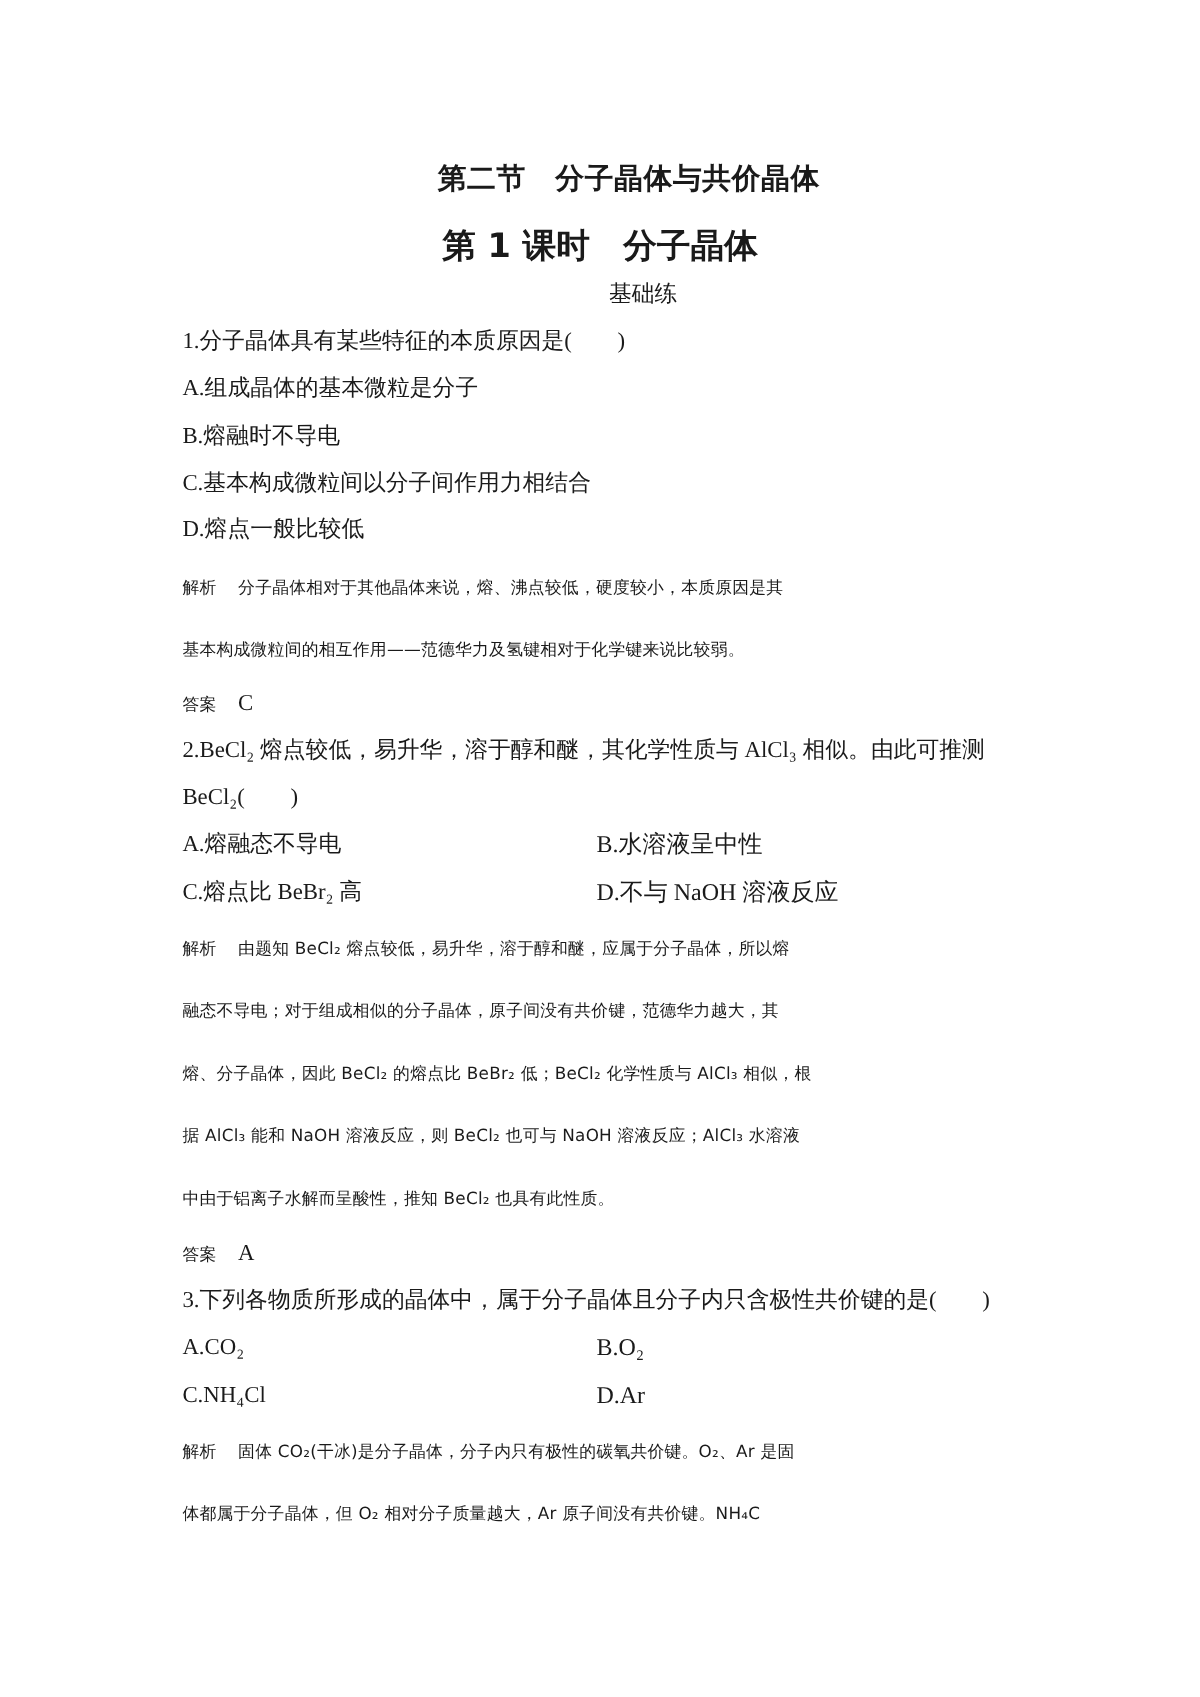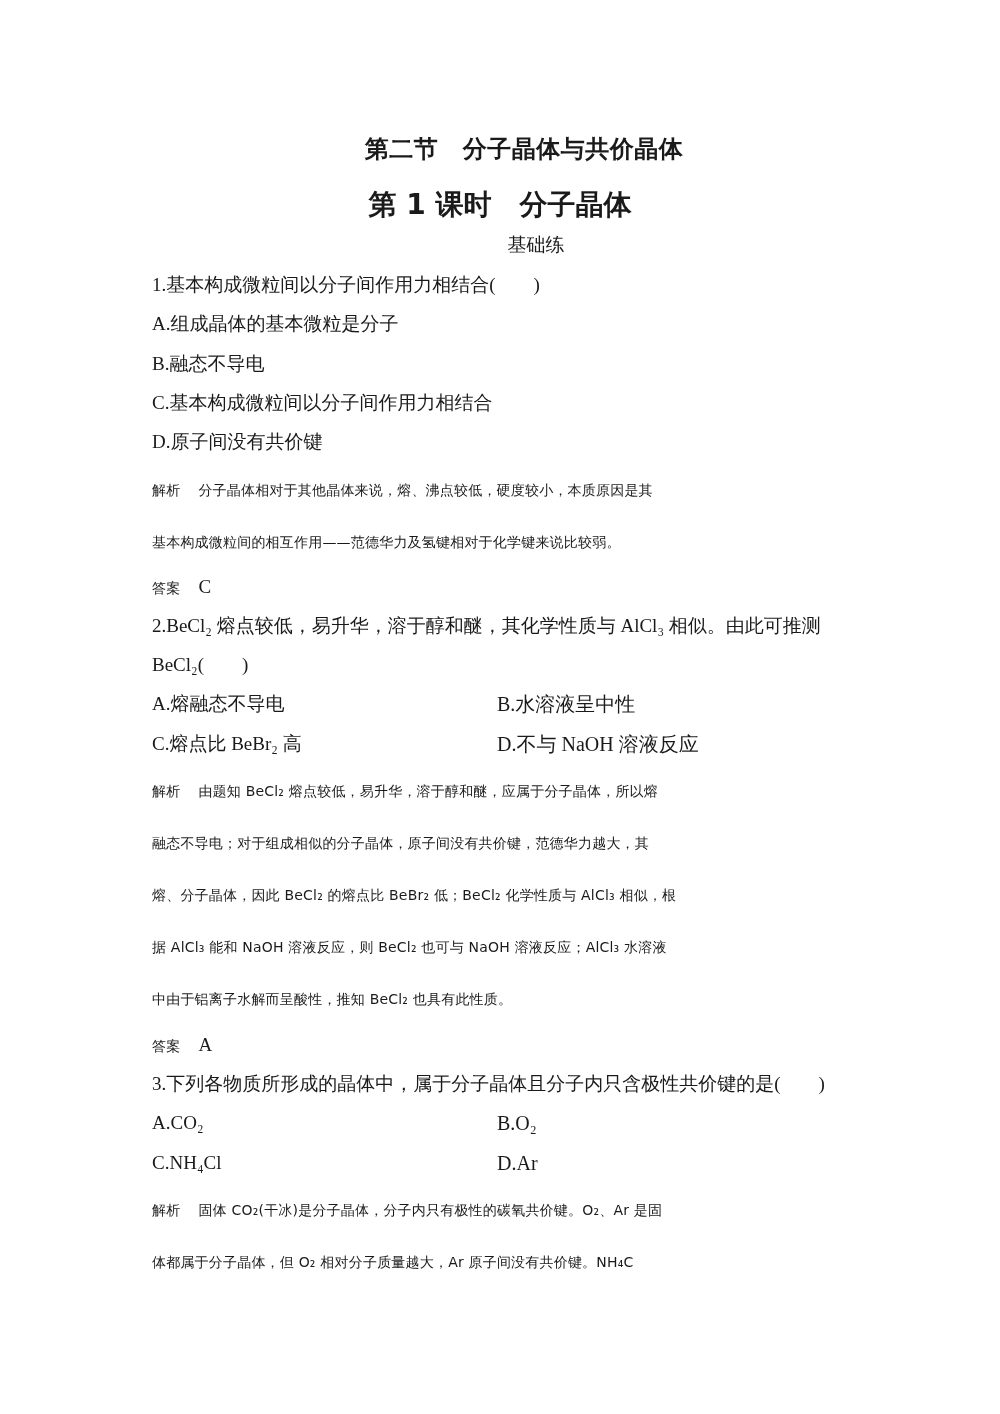--- a/index.html
+++ b/index.html
@@ -17,25 +17,25 @@
 </style>
 </head>
 <body>
 
 <div>
 
   <div class="title1">第二节　分子晶体与共价晶体</div>
   <div class="title2">第 1 课时　分子晶体</div>
   <div class="sect">基础练</div>
 
-  <div class="line" style="top:273px"><span>1.</span><span>基本构成微粒间以分子间作用力相结合(　　)</span></div>
+  <div class="line" style="top:273px"><span>1.</span><span>分子晶体具有某些特征的本质原因是(　　)</span></div>
   <div class="line" style="top:312px"><span>A.</span><span>组成晶体的基本微粒是分子</span></div>
-  <div class="line" style="top:352px"><span>B.</span><span>融态不导电</span></div>
+  <div class="line" style="top:352px"><span>B.</span><span>熔融时不导电</span></div>
   <div class="line" style="top:391px"><span>C.</span><span>基本构成微粒间以分子间作用力相结合</span></div>
-  <div class="line" style="top:430px"><span>D.</span><span>原子间没有共价键</span></div>
+  <div class="line" style="top:430px"><span>D.</span><span>熔点一般比较低</span></div>
 
   <div class="line sans" style="top:478px"><span>解析</span><span class="gap"></span><span>分子晶体相对于其他晶体来说，熔、沸点较低，硬度较小，本质原因是其</span></div>
   <div class="line sans" style="top:530px">基本构成微粒间的相互作用——范德华力及氢键相对于化学键来说比较弱。</div>
   <div class="line" style="top:575px"><span class="sans">答案</span><span class="gap"></span><span>C</span></div>
 
   <div class="line" style="top:614px"><span>2.</span><span>BeCl₂ 熔点较低，易升华，溶于醇和醚，其化学性质与 AlCl₃ 相似。由此可推测</span></div>
   <div class="line" style="top:653px">BeCl₂(　　)</div>
   <div class="line" style="top:692px"><span>A.</span><span>熔融态不导电</span></div>
   <div class="col2" style="top:692px"><span>B.</span><span>水溶液呈中性</span></div>
   <div class="line" style="top:732px"><span>C.</span><span>熔点比 BeBr₂ 高</span></div>

